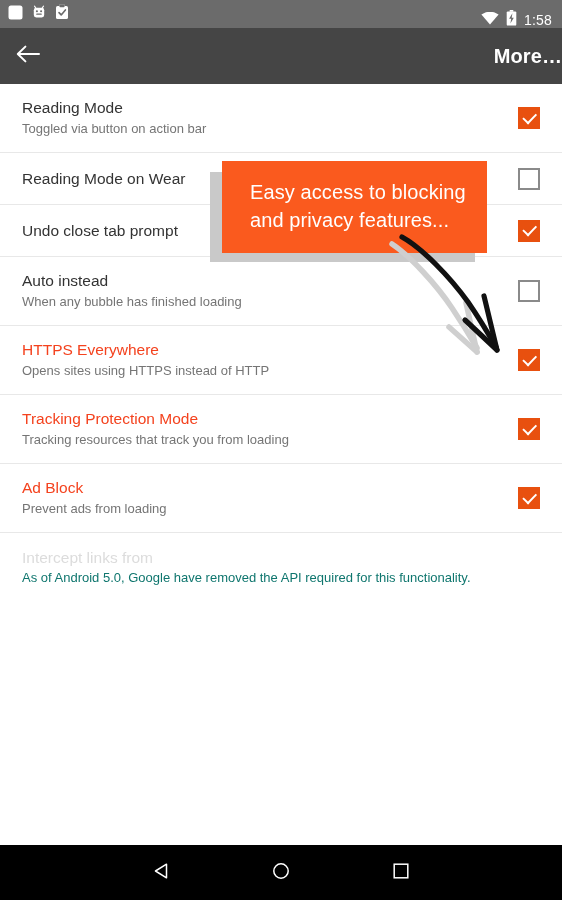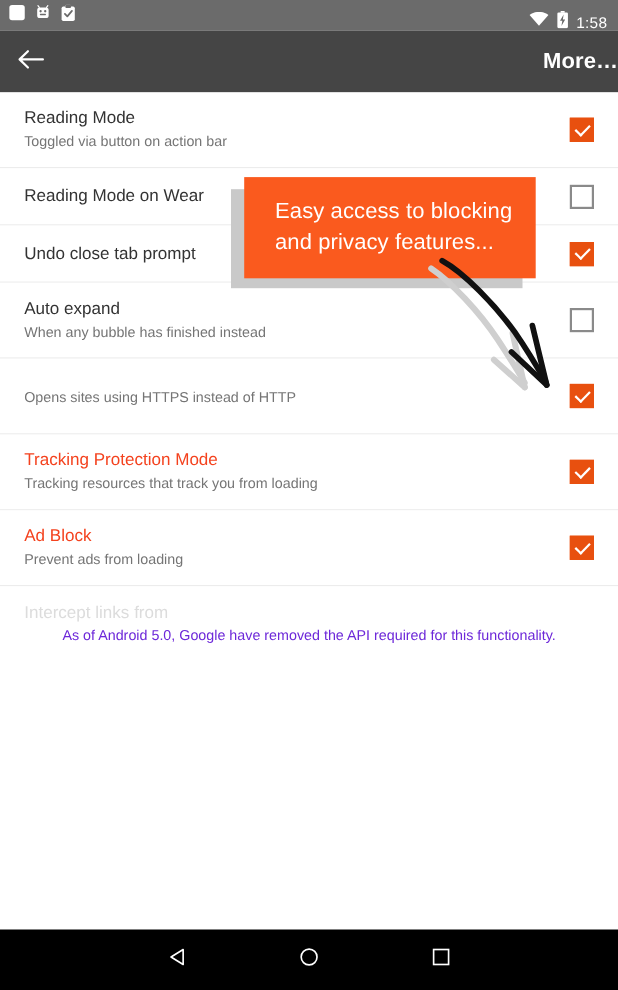--- a/index.html
+++ b/index.html
@@ -110,21 +110,21 @@
     line-height: 1.25;
   }
   .row-title.accent { color: #f4421e; }
   .row-title.muted { color: #dcdcdc; }
   .row-sub {
     font-size: 13px;
     color: #757575;
     line-height: 1.3;
     margin-top: 3px;
   }
-  .row-sub.muted { color: #6d28d9; text-align: center; }
+  .row-sub.muted { color: #0f766e; }
 
   
   .checkbox {
     flex: 0 0 auto;
     width: 22px;
     height: 22px;
     box-sizing: border-box;
     margin-left: 16px;
     position: relative;
     cursor: pointer;
@@ -286,28 +286,29 @@
 
     <div class="row one-line">
       <div class="row-text">
         <div class="row-title">Undo close tab prompt</div>
       </div>
       <div class="checkbox checked"></div>
     </div>
 
     <div class="row two-line">
       <div class="row-text">
-        <div class="row-title">Auto expand</div>
-        <div class="row-sub">When any bubble has finished instead</div>
+        <div class="row-title">Auto instead</div>
+        <div class="row-sub">When any bubble has finished loading</div>
       </div>
       <div class="checkbox unchecked"></div>
     </div>
 
     <div class="row two-line">
       <div class="row-text">
+        <div class="row-title accent">HTTPS Everywhere</div>
         <div class="row-sub">Opens sites using HTTPS instead of HTTP</div>
       </div>
       <div class="checkbox checked"></div>
     </div>
 
     <div class="row two-line">
       <div class="row-text">
         <div class="row-title accent">Tracking Protection Mode</div>
         <div class="row-sub">Tracking resources that track you from loading</div>
       </div>

